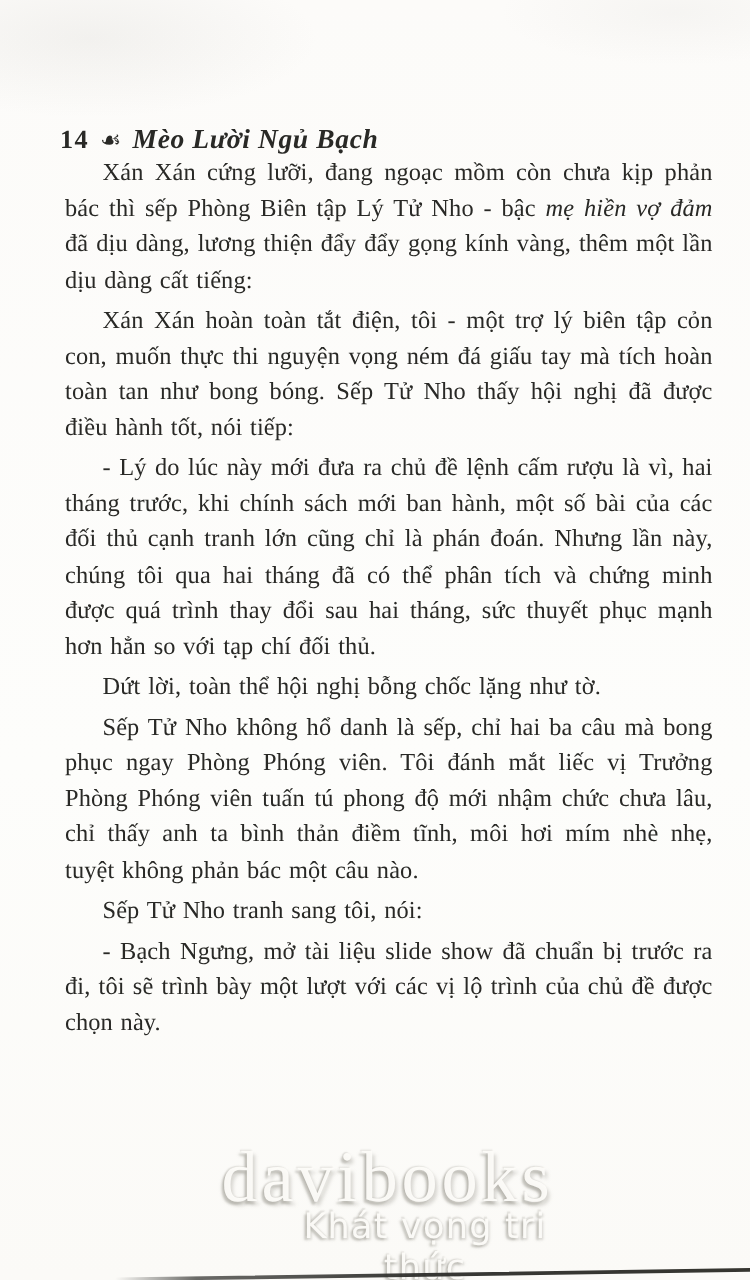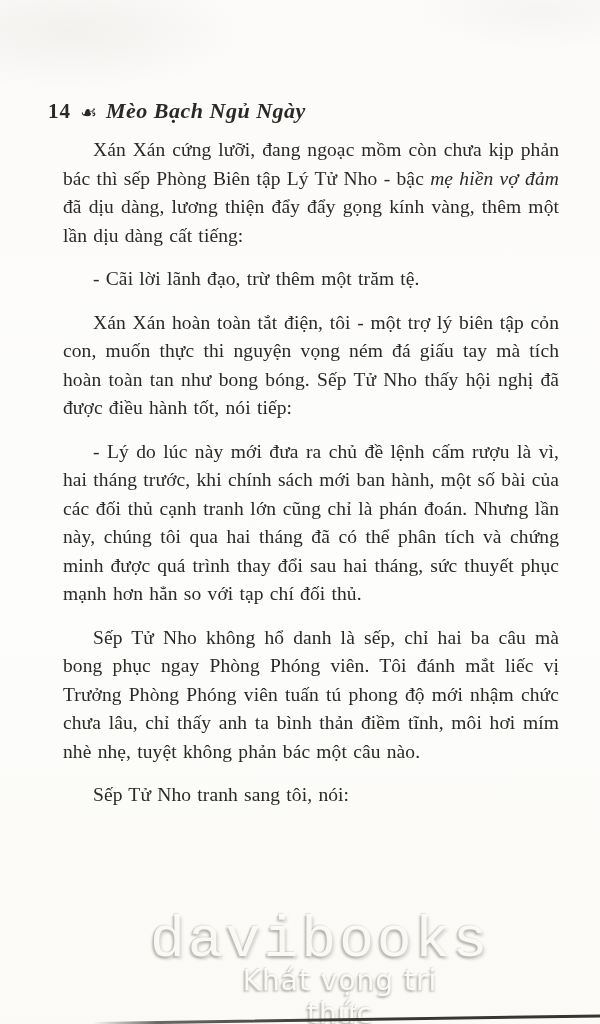--- a/index.html
+++ b/index.html
@@ -50,40 +50,40 @@
     top: 121px;
     left: 48px;
     width: 526px;
     font-size: 19.5px;
     line-height: 28.5px;
     text-align: justify;
     letter-spacing: 0.1px;
     word-spacing: 1.2px;
   }
   .body-text p {
-    margin: 15px;
+    margin: 4px;
     text-indent: 30px;
   }
   .body-text em {
     font-style: italic;
   }
   .watermark {
     position: absolute;
     left: 0;
     top: 908px;
     width: 600px;
     pointer-events: none;
   }
   .wm-brand {
     position: absolute;
     left: 150px;
     top: 0;
     width: 320px;
     text-align: center;
-    font-family: Liberation Mono, monospace;
+    font-family: Liberation Serif, serif;
     font-weight: normal;
     font-size: 58px;
     letter-spacing: 3px;
     color: rgba(253, 252, 249, 0.95);
     text-shadow:
       -2px 2px 2px rgba(152, 149, 141, 0.55),
       2px 3px 3px rgba(152, 149, 141, 0.35),
       -1px -1px 1px rgba(152, 149, 141, 0.25);
   }
   .wm-slogan {
@@ -118,30 +118,31 @@
   }
 </style>
 </head>
 <body>
 
 <div class="page">
 
   <div class="header">
     <span class="page-number">14</span>
     <span class="fleuron">☙</span>
-    <span class="running-title">Mèo Bạch Ngủ Ngày</span>
+    <span class="running-title">Mèo Lười Ngủ Bạch</span>
   </div>
 
   <div class="body-text">
     <p><span>Xán Xán cứng lưỡi, đang ngoạc mồm còn chưa kịp phản bác thì sếp Phòng Biên tập Lý Tử Nho - bậc </span><em>mẹ hiền vợ đảm</em><span> đã dịu dàng, lương thiện đẩy đẩy gọng kính vàng, thêm một lần dịu dàng cất tiếng:</span></p>
-    <p>- Cãi lời lãnh đạo, trừ thêm một trăm tệ.</p>
     <p>Xán Xán hoàn toàn tắt điện, tôi - một trợ lý biên tập cỏn con, muốn thực thi nguyện vọng ném đá giấu tay mà tích hoàn toàn tan như bong bóng. Sếp Tử Nho thấy hội nghị đã được điều hành tốt, nói tiếp:</p>
     <p>- Lý do lúc này mới đưa ra chủ đề lệnh cấm rượu là vì, hai tháng trước, khi chính sách mới ban hành, một số bài của các đối thủ cạnh tranh lớn cũng chỉ là phán đoán. Nhưng lần này, chúng tôi qua hai tháng đã có thể phân tích và chứng minh được quá trình thay đổi sau hai tháng, sức thuyết phục mạnh hơn hẳn so với tạp chí đối thủ.</p>
+    <p>Dứt lời, toàn thể hội nghị bỗng chốc lặng như tờ.</p>
     <p>Sếp Tử Nho không hổ danh là sếp, chỉ hai ba câu mà bong phục ngay Phòng Phóng viên. Tôi đánh mắt liếc vị Trưởng Phòng Phóng viên tuấn tú phong độ mới nhậm chức chưa lâu, chỉ thấy anh ta bình thản điềm tĩnh, môi hơi mím nhè nhẹ, tuyệt không phản bác một câu nào.</p>
     <p>Sếp Tử Nho tranh sang tôi, nói:</p>
+    <p>- Bạch Ngưng, mở tài liệu slide show đã chuẩn bị trước ra đi, tôi sẽ trình bày một lượt với các vị lộ trình của chủ đề được chọn này.</p>
   </div>
 
   <div class="watermark">
     <div class="wm-brand">davibooks</div>
     <div class="wm-slogan">Khát vọng tri thức</div>
   </div>
 
   <div class="scan-edge-line"></div>
 
 </div>

